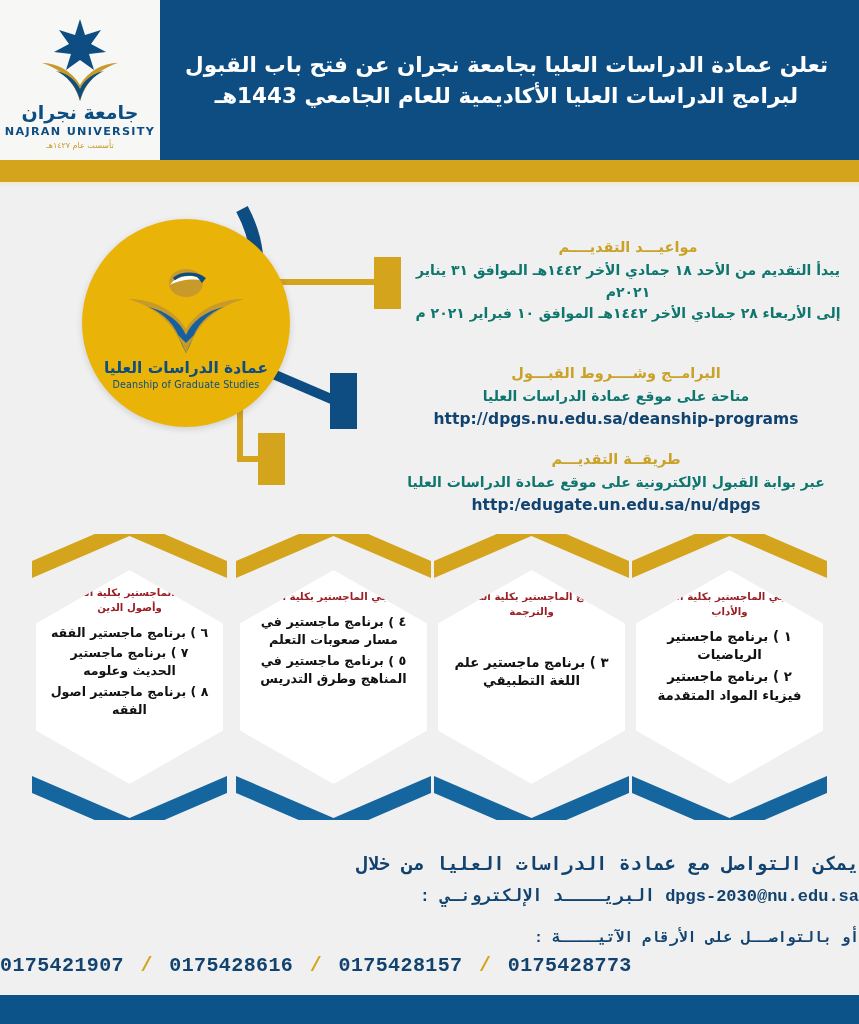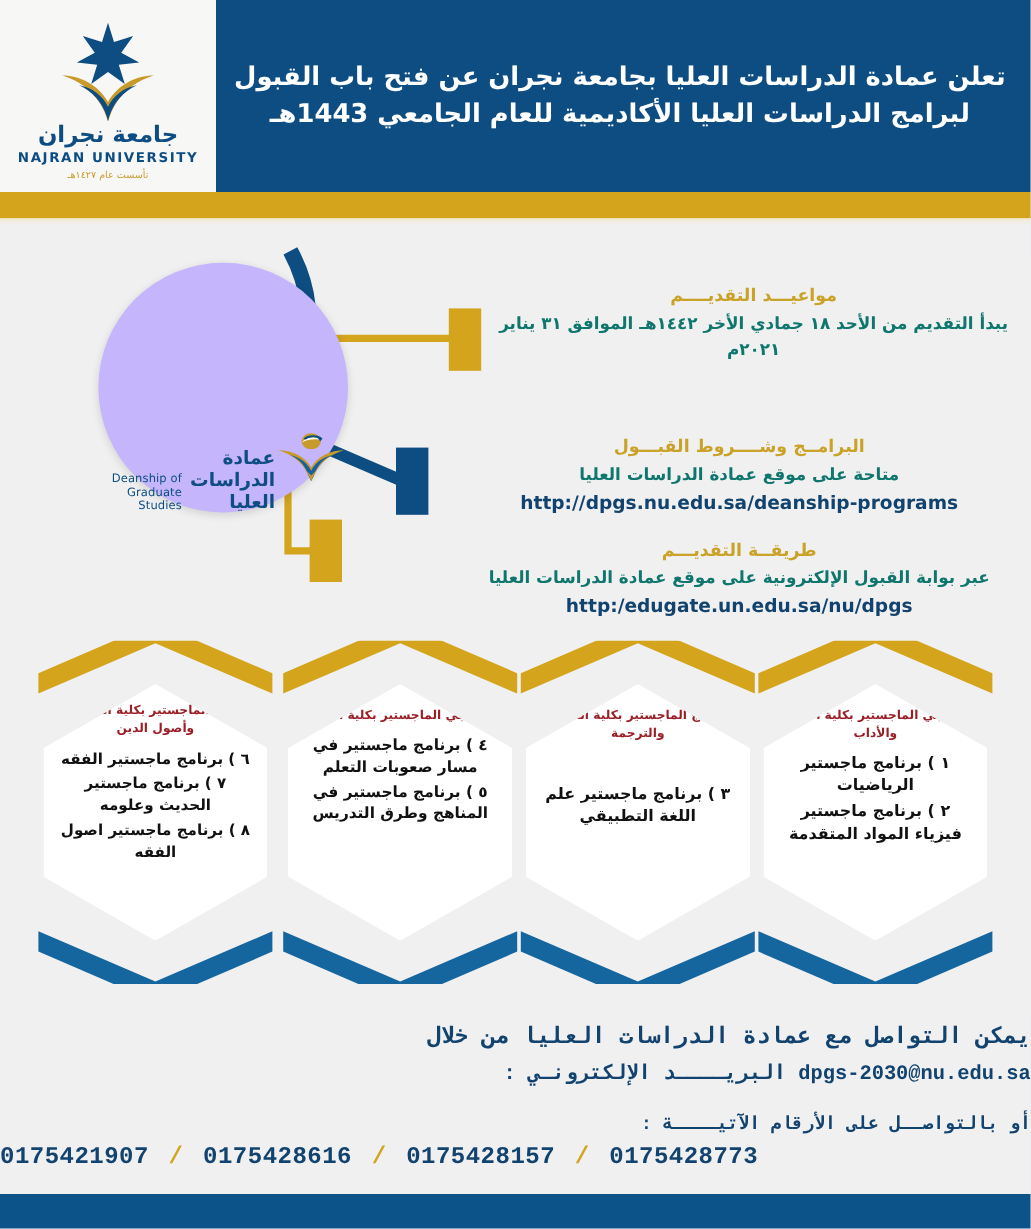--- a/index.html
+++ b/index.html
@@ -19,39 +19,39 @@
   }
   .header-title{
     flex:1;display:flex;flex-direction:column;justify-content:center;
     align-items:center;padding:0 16px 0 10px;text-align:center;
   }
   .header-title .ln{
     color:#ffffff;font-weight:bold;line-height:1.45;
     font-size:21.5px;letter-spacing:0px;white-space:nowrap;
   }
   .logo-plate{
-    width:180px;background:#f7f7f6;display:flex;flex-direction:column;
+    width:160px;background:#f7f7f6;display:flex;flex-direction:column;
     align-items:center;justify-content:center;padding-top:4px;
   }
   .nu-mark{width:108px;height:92px;display:block;}
   .nu-ar{color:#0d4d82;font-weight:bold;font-size:19px;line-height:1;margin-top:-4px;letter-spacing:-0.5px;}
   .nu-en{color:#0d4d82;font-weight:bold;font-size:11.2px;letter-spacing:1.3px;margin-top:3px;}
   .nu-sub{color:#c79a2a;font-size:8px;margin-top:3px;letter-spacing:.4px;}
 
   .gold-band{position:absolute;left:0;top:160px;width:859px;height:22px;background:#d3a41c;}
   .gold-band-fade{position:absolute;left:0;top:182px;width:859px;height:5px;background:linear-gradient(#f2e9cf,#f0f0f1);}
 
   
   .mid{position:absolute;left:0;top:187px;width:859px;height:345px;}
 
   .circle-wrap{position:absolute;left:68px;top:18px;width:236px;height:236px;}
   .circle{
     position:absolute;left:14px;top:14px;width:208px;height:208px;border-radius:50%;
-    background:#c4b5fd;box-shadow:0 2px 7px rgba(0,0,0,.14);
-    display:flex;flex-direction:row;align-items:flex-end;justify-content:center;
+    background:#eab308;box-shadow:0 2px 7px rgba(0,0,0,.14);
+    display:flex;flex-direction:column;align-items:center;justify-content:center;
   }
   .dgs-mark{width:128px;height:92px;display:block;margin-top:8px;}
   .dgs-ar{color:#0d4d82;font-weight:bold;font-size:15.5px;margin-top:2px;letter-spacing:-.3px;}
   .dgs-en{color:#0d4d82;font-size:9.6px;letter-spacing:.1px;margin-top:2px;}
 
   .connectors{position:absolute;left:0;top:0;width:460px;height:345px;}
 
   
   .info-block{position:absolute;text-align:center;width:430px;}
   .info-h{
@@ -148,20 +148,21 @@
           <path d="M56 70 L64 88 L72 70 L64 78 Z" fill="#c79a2a"></path>
         </svg>
         <div class="dgs-ar">عمادة الدراسات العليا</div>
         <div class="dgs-en">Deanship of Graduate Studies</div>
       </div>
     </div>
 
     <div class="info-block" id="blk-dates">
       <div class="info-h">مواعيـــد التقديــــم</div>
       <div class="info-l">يبدأ التقديم من الأحد ١٨ جمادي الأخر ١٤٤٢هـ الموافق ٣١ يناير ٢٠٢١م</div>
+      <div class="info-l">إلى الأربعاء ٢٨ جمادي الأخر ١٤٤٢هـ الموافق ١٠ فبراير ٢٠٢١ م</div>
     </div>
 
     <div class="info-block" id="blk-programs">
       <div class="info-h">البرامــج وشــــروط القبـــول</div>
       <div class="info-l">متاحة على موقع عمادة الدراسات العليا</div>
       <div class="info-u">http://dpgs.nu.edu.sa/deanship-programs</div>
     </div>
 
     <div class="info-block" id="blk-method">
       <div class="info-h">طريقــة التقديـــم</div>

